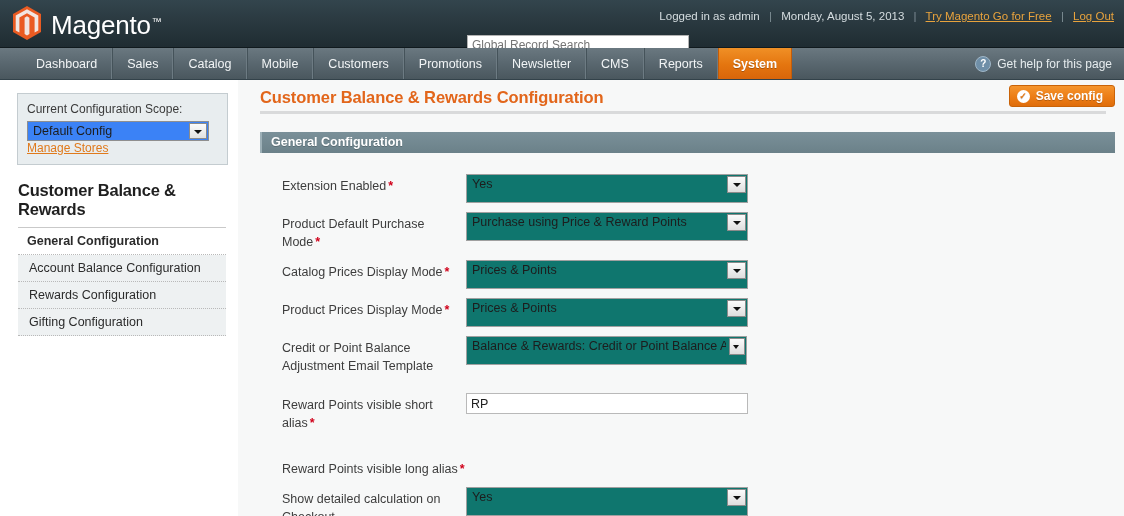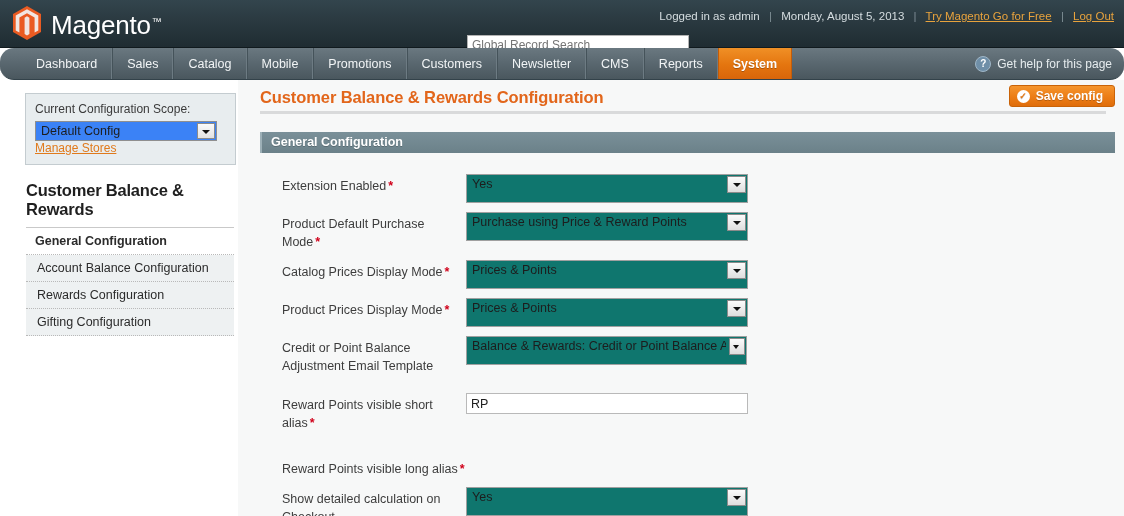--- a/index.html
+++ b/index.html
@@ -99,21 +99,20 @@
   }
 
   
   .nav-bar {
     position: relative;
     height: 32px;
     background: #56656d;
     background: linear-gradient(180deg, #6a7880 0%, #59676f 50%, #4a575e 100%);
     border-bottom: 1px solid #33424a;
     box-sizing: border-box;
-    border-radius: 14px;
   }
   .nav-items {
     display: flex;
     align-items: stretch;
     height: 31px;
     padding-left: 22px;
   }
   .nav-item {
     position: relative;
     display: flex;
@@ -166,21 +165,21 @@
   
   .page-body {
     position: relative;
     height: 436px;
     background: #ffffff;
   }
 
   
   .left-col {
     position: absolute;
-    left: 12px;
+    left: 4px;
     top: 0;
     width: 237px;
     height: 436px;
     background: #ffffff;
     border-right: 1px solid #cfcfcf;
     box-sizing: border-box;
   }
   .scope-box {
     margin: 13px 12px 0 13px;
     padding: 8px 9px 9px 9px;
@@ -469,22 +468,22 @@
     <a href="#">Log Out</a>
   </div>
 </div>
 
 <div class="nav-bar">
   <div class="nav-items">
     <div class="nav-item">Dashboard</div>
     <div class="nav-item">Sales</div>
     <div class="nav-item">Catalog</div>
     <div class="nav-item">Mobile</div>
+    <div class="nav-item">Customers</div>
     <div class="nav-item">Promotions</div>
-    <div class="nav-item">Customers</div>
     <div class="nav-item">Newsletter</div>
     <div class="nav-item">CMS</div>
     <div class="nav-item">Reports</div>
     <div class="nav-item active">System</div>
   </div>
   <div class="nav-help">
     <span class="help-icon">?</span>
     <span>Get help for this page</span>
   </div>
 </div>

